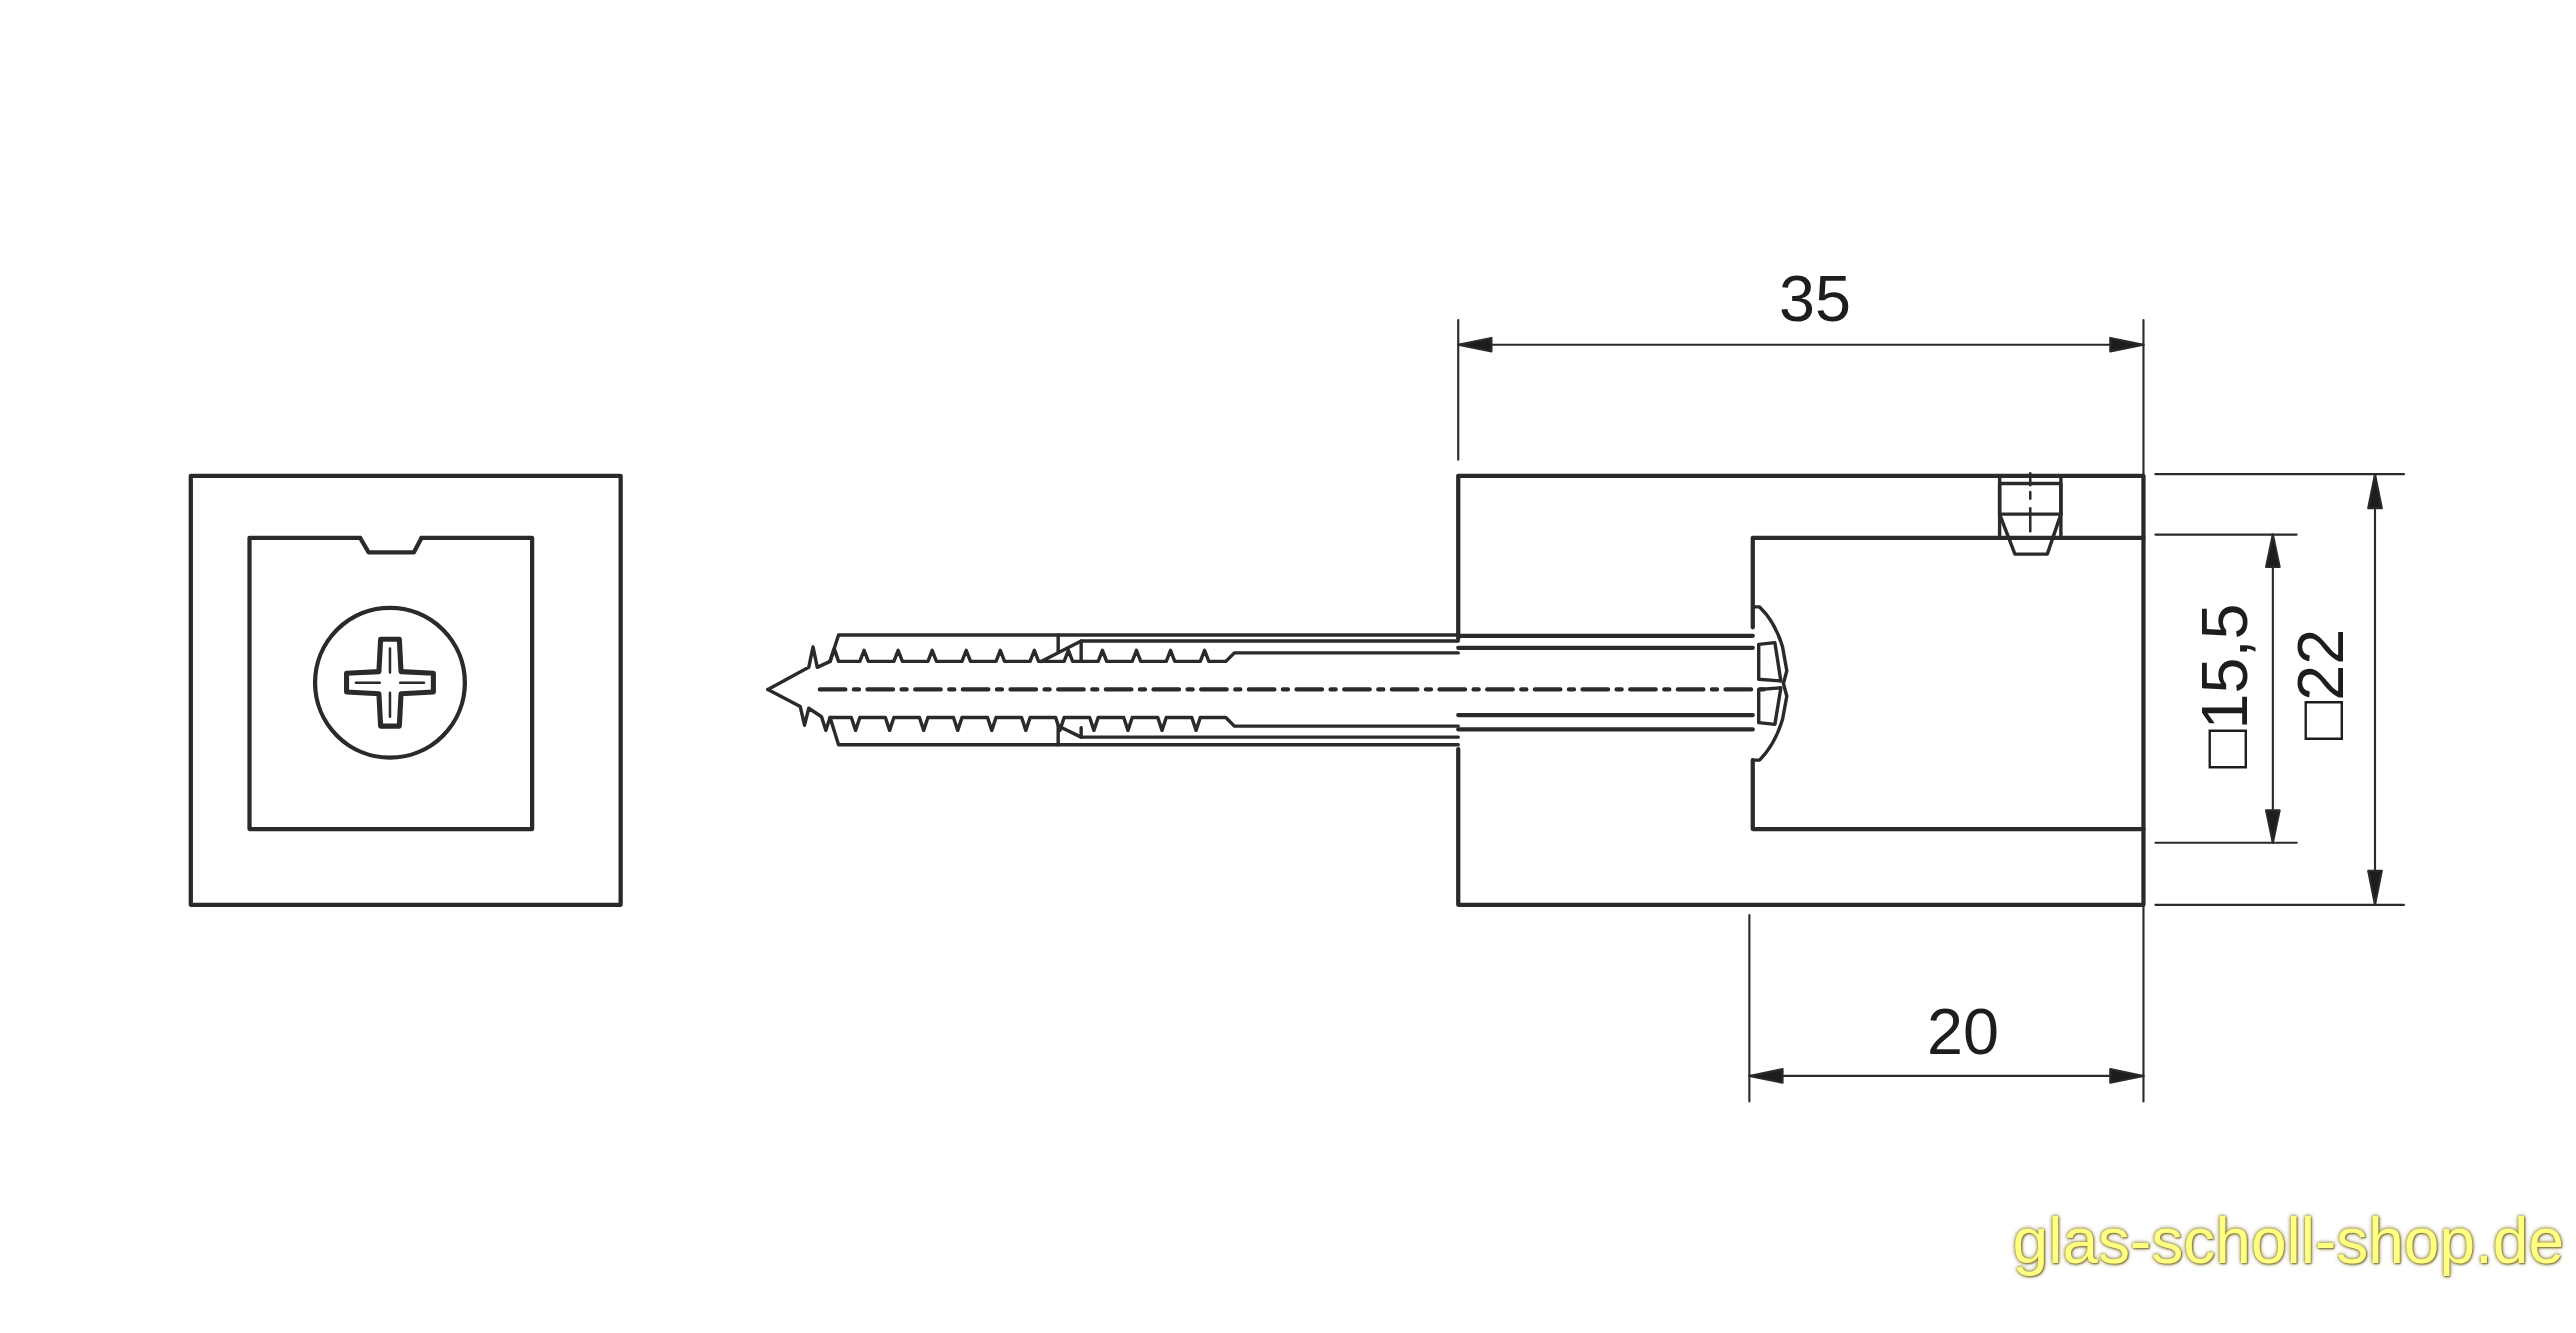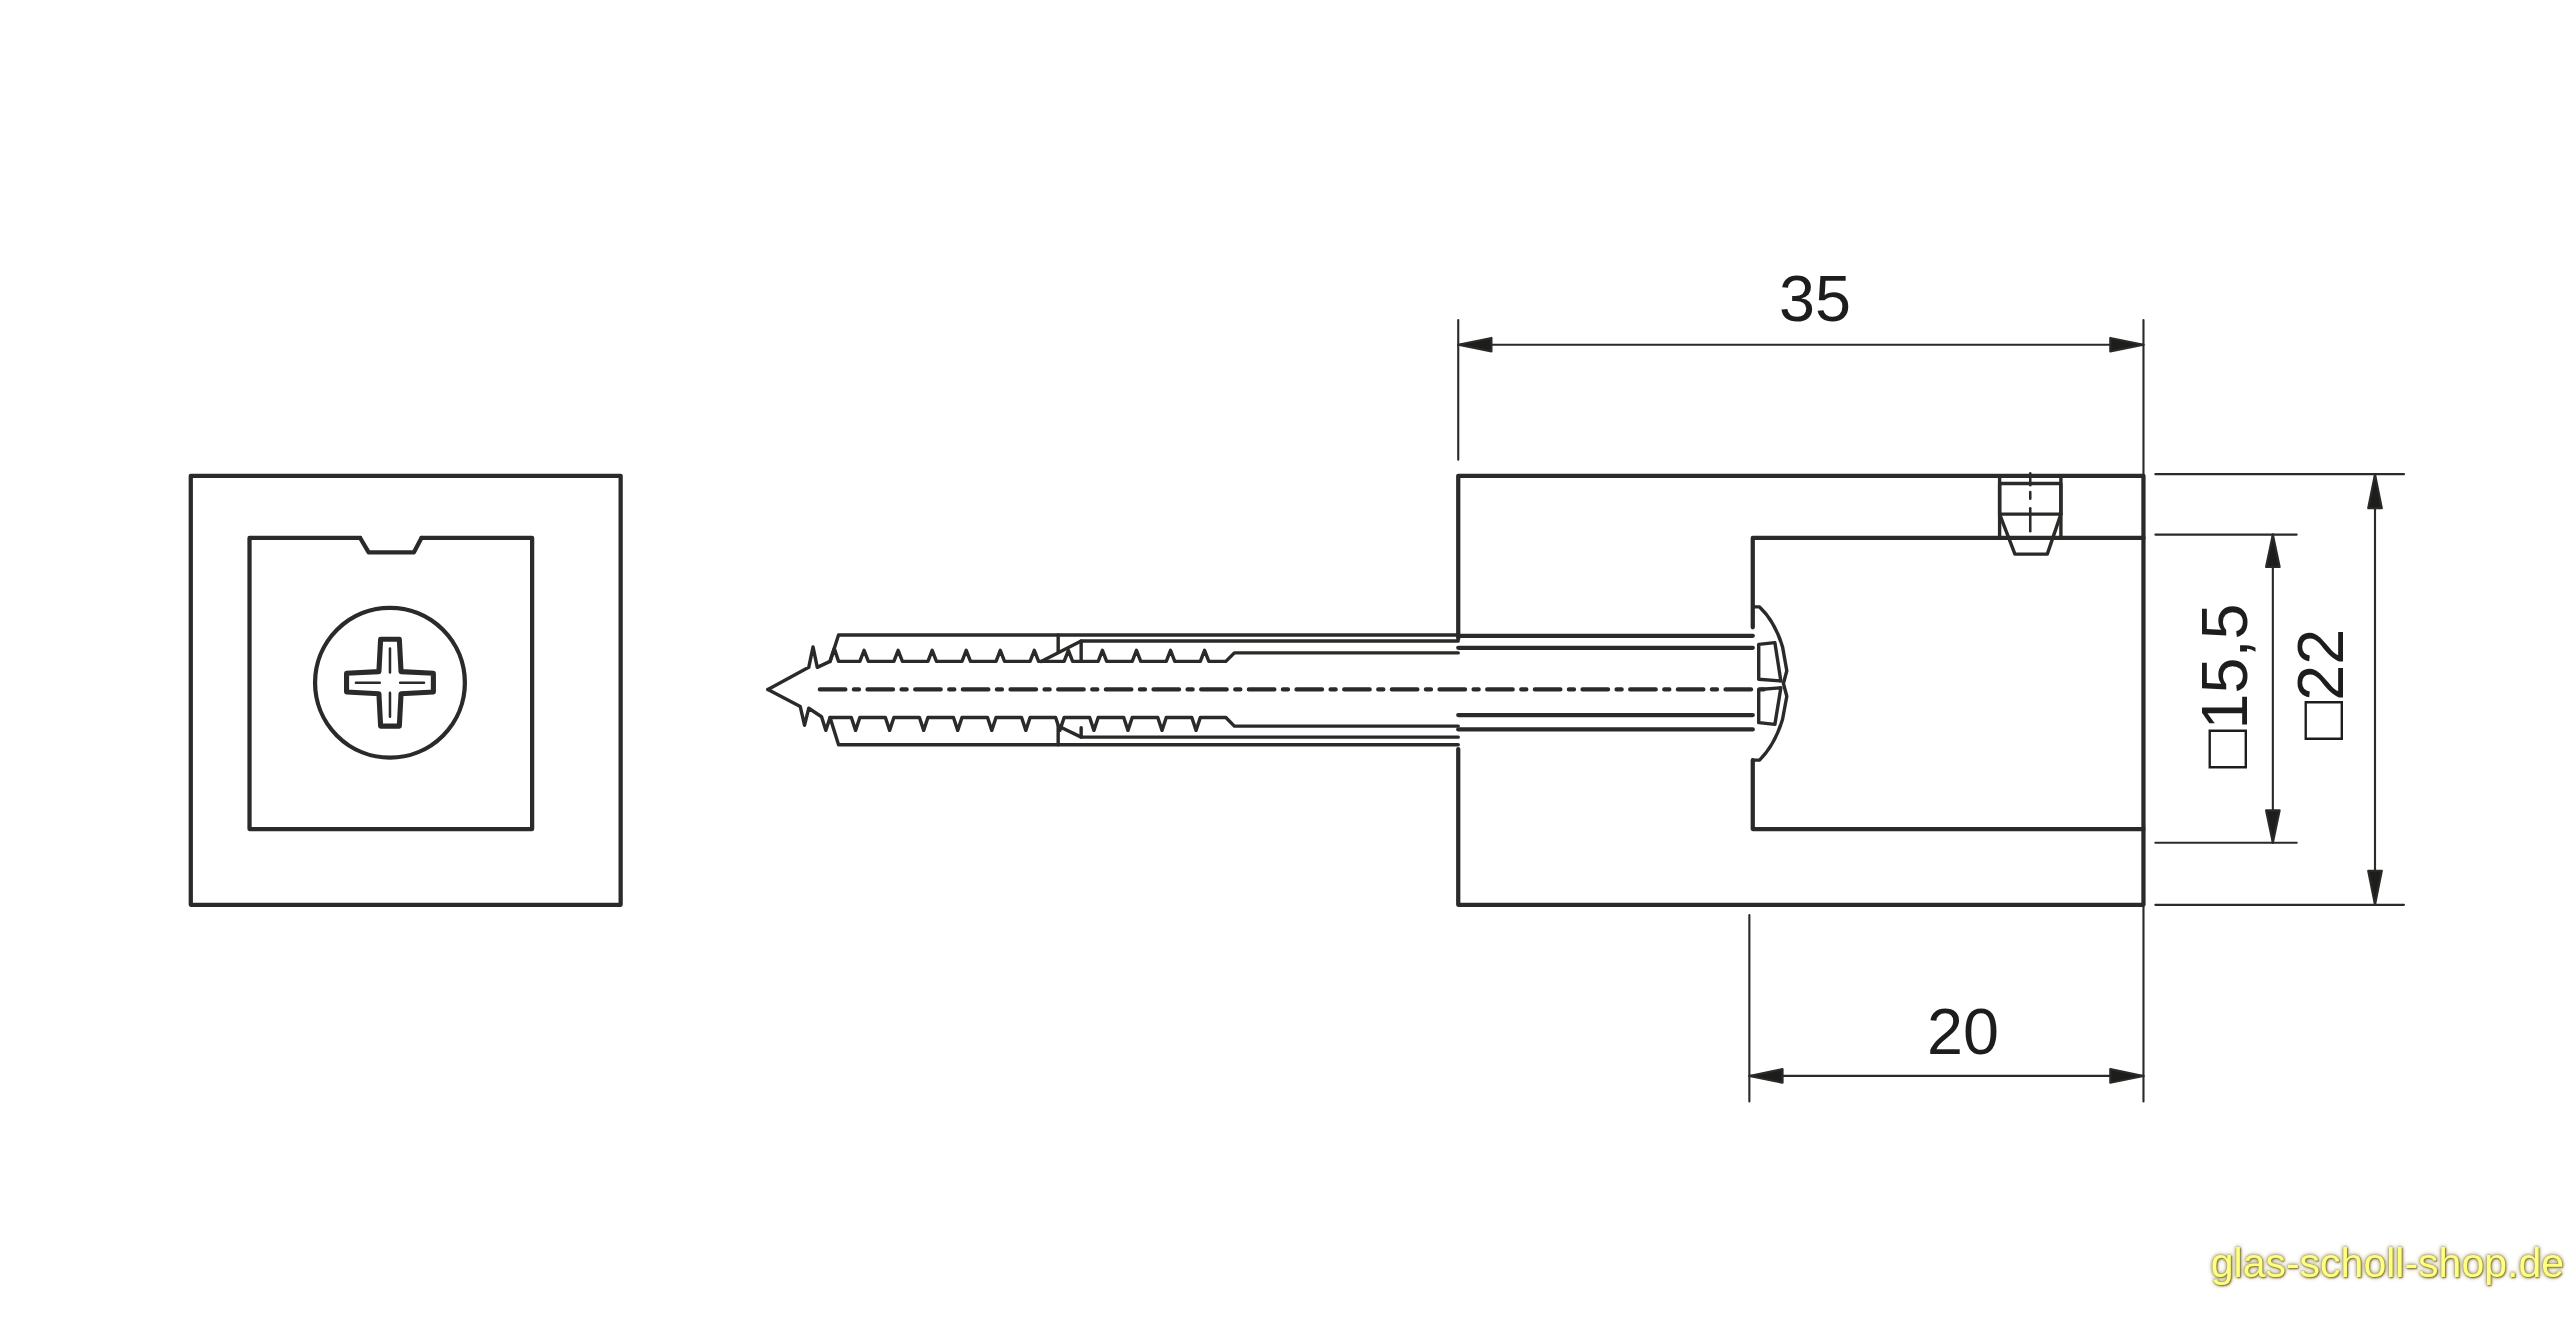--- a/index.html
+++ b/index.html
@@ -1,21 +1,21 @@
 <!DOCTYPE html>
 <html style="font-size:13.6px"><head>
 <meta charset="utf-8">
 <style>
   html, body { margin: 0; padding: 0; background: #ffffff; }
   body { width: 2576px; height: 1333px; position: relative; overflow: hidden; font-family: "Liberation Sans", sans-serif; }
   #drawing { position: absolute; left: 0; top: 0; }
   .dim-text { font-family: "Liberation Sans", sans-serif; fill: #1d1d1b; }
   .watermark {
-    position: absolute; right: 12px; bottom: 46px;
-    font-family: "Liberation Sans", sans-serif; font-size: 41px;
+    position: absolute; right: 12px; bottom: 55px;
+    font-family: "Liberation Sans", sans-serif; font-size: 64px;
     color: #ffff80;
     text-shadow: 0 0 2.6px #8a7f3a, 0 0 5.1px #9c9050, 0.9px 0.9px 1.7px #6b6430;
     letter-spacing: 0px;
   }
 </style>
 </head>
 <body>
 
 <svg id="drawing" width="2576" height="1333" viewBox="0 0 3026 1566" xmlns="http://www.w3.org/2000/svg">
   <g stroke="#2b2a29" fill="none" stroke-linecap="round" stroke-linejoin="round">

